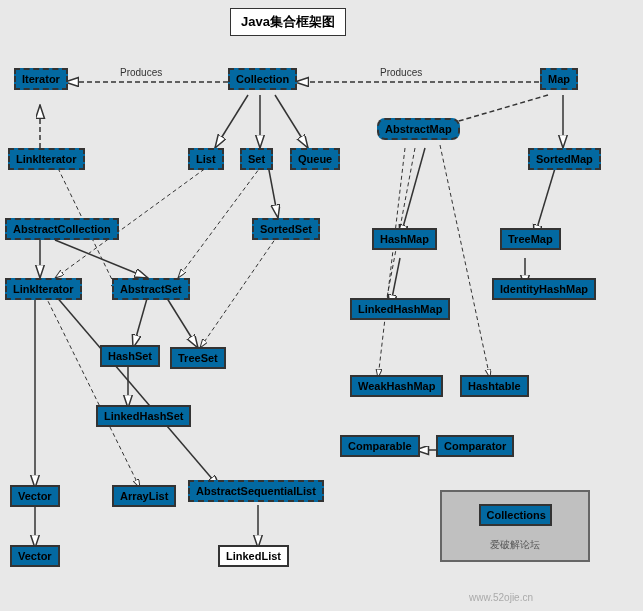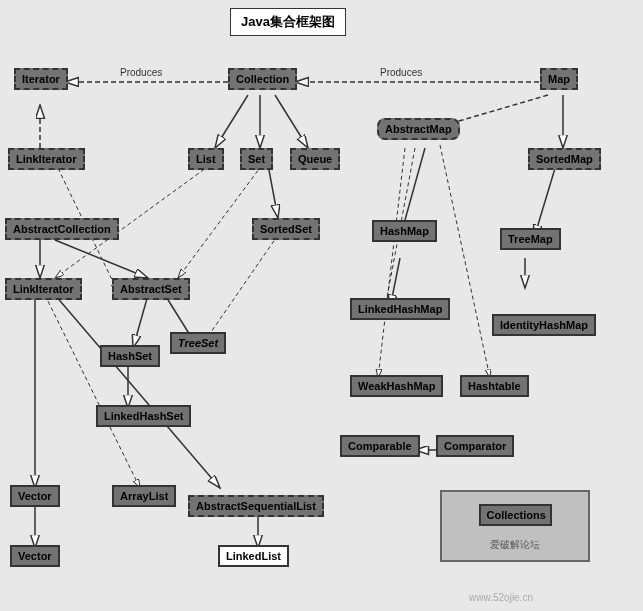--- a/index.html
+++ b/index.html
@@ -13,21 +13,21 @@
       position: relative;
     }
     .diagram-container {
       width: 643px;
       height: 611px;
       background: #e8e8e8;
       position: relative;
     }
     .node {
       position: absolute;
-      background: #737373;
+      background: #0369a1;
       border: 2px solid #333;
       padding: 3px 6px;
       text-align: center;
       font-size: 11px;
       font-weight: bold;
       white-space: nowrap;
       z-index: 10;
     }
     .node.dashed {
       border-style: dashed;
@@ -184,38 +184,38 @@
   <div class="node dashed" style="left:240px; top:148px;">Set</div>
   <div class="node dashed" style="left:290px; top:148px;">Queue</div>
   <div class="node dashed" style="left:377px; top:118px;border-radius:8px;">AbstractMap</div>
   <div class="node dashed" style="left:528px; top:148px;">SortedMap</div>
 
   <div class="node dashed" style="left:5px; top:218px;">AbstractCollection</div>
   <div class="node dashed" style="left:252px; top:218px;">SortedSet</div>
 
   <div class="node dashed" style="left:5px; top:278px;">LinkIterator</div>
   <div class="node dashed" style="left:112px; top:278px;">AbstractSet</div>
-  <div class="node" style="left:372px; top:220px;">HashMap</div>
+  <div class="node" style="left:372px; top:228px;">HashMap</div>
   <div class="node" style="left:500px; top:228px;">TreeMap</div>
 
   <div class="node" style="left:100px; top:345px;">HashSet</div>
-  <div class="node" style="left:170px; top:332px;font-style:italic;">TreeSet</div>
+  <div class="node" style="left:170px; top:347px;">TreeSet</div>
   <div class="node" style="left:350px; top:298px;">LinkedHashMap</div>
-  <div class="node" style="left:492px; top:278px;margin-top:36px;">IdentityHashMap</div>
+  <div class="node" style="left:492px; top:278px;">IdentityHashMap</div>
 
   <div class="node" style="left:350px; top:375px;">WeakHashMap</div>
   <div class="node" style="left:96px; top:405px;">LinkedHashSet</div>
   <div class="node" style="left:460px; top:375px;">Hashtable</div>
 
   <div class="node" style="left:340px; top:435px;">Comparable</div>
   <div class="node" style="left:436px; top:435px;">Comparator</div>
 
   <div class="node" style="left:10px; top:485px;">Vector</div>
   <div class="node" style="left:112px; top:485px;">ArrayList</div>
-  <div class="node dashed" style="left:188px; top:495px;">AbstractSequentialList</div>
+  <div class="node dashed" style="left:188px; top:480px;">AbstractSequentialList</div>
 
   <div class="node" style="left:10px; top:545px;">Vector</div>
   <div class="node white" style="left:218px; top:545px; border-width:2px;">LinkedList</div>
 
   <div class="legend-box" style="left:440px; top:490px; width:150px;">
     <div class="node" style="position:relative; display:block; margin:4px auto; width:73px;">Collections</div>
     <div style="height:8px;"></div>
     <div style="font-size:10px; color:#555; text-align:center;">爱破解论坛</div>
   </div>
 

